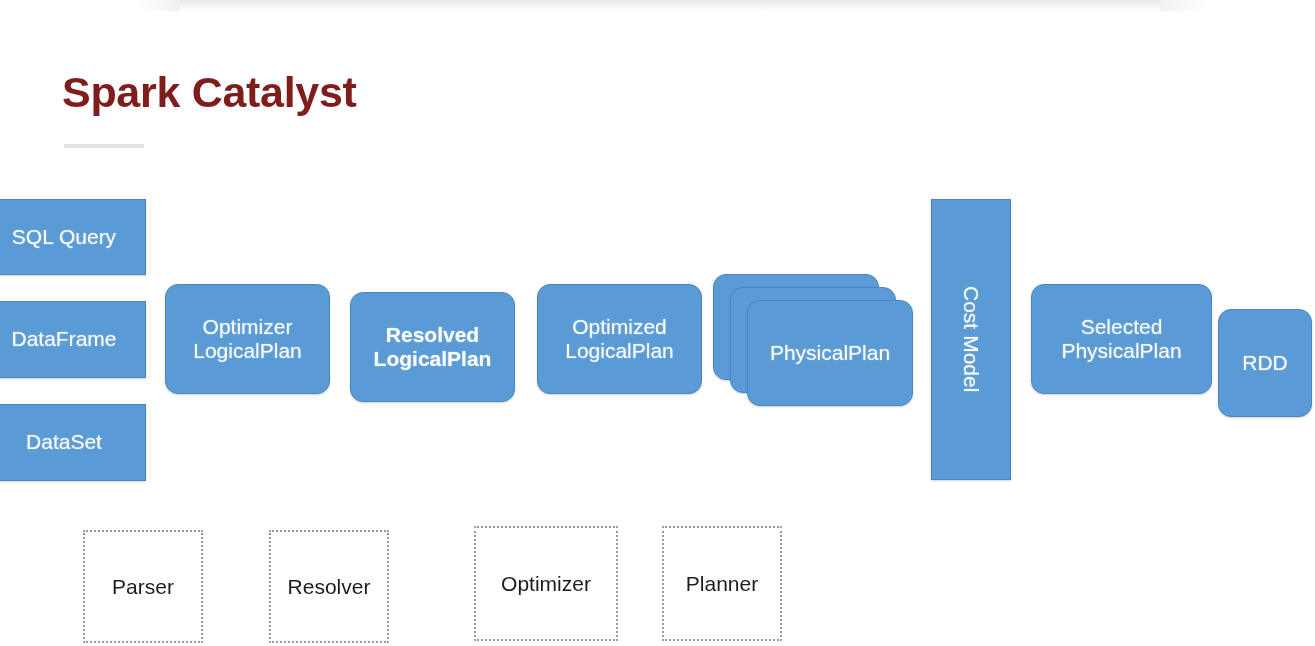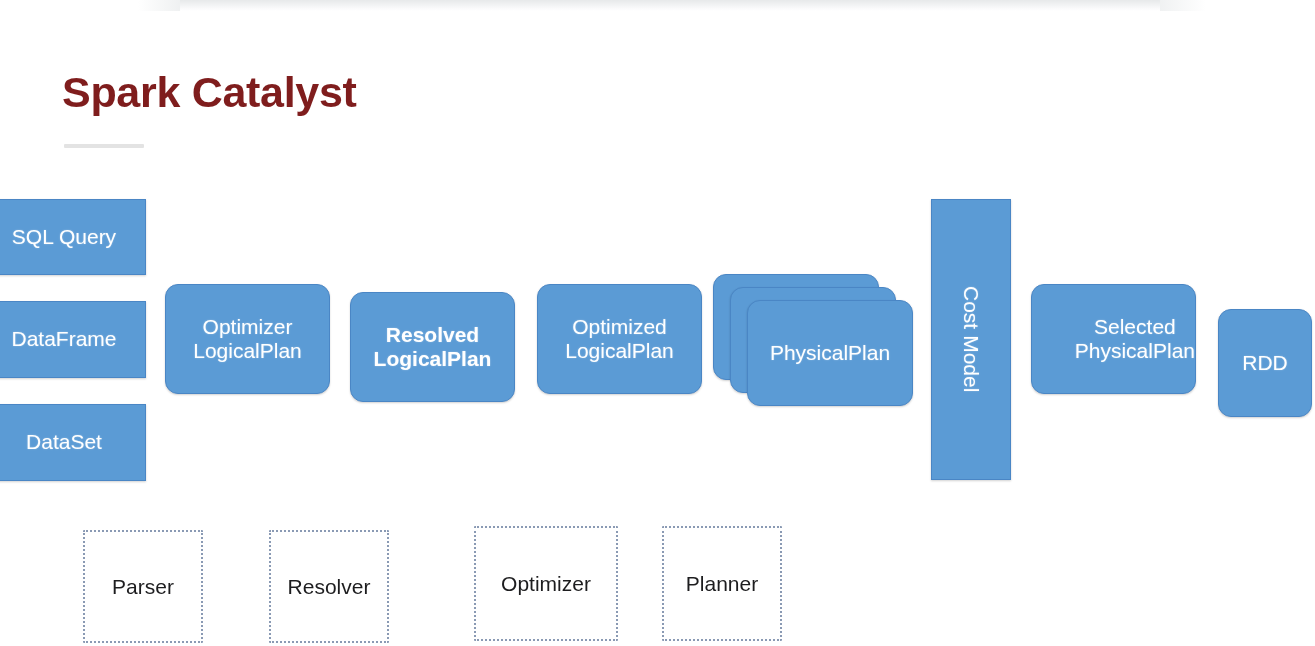--- a/index.html
+++ b/index.html
@@ -61,21 +61,21 @@
   
   .src{left:-18px;width:164px;}
   .src-1{top:199px;height:76px;}
   .src-2{top:301px;height:77px;}
   .src-3{top:404px;height:77px;}
 
   
   .plan-unresolved{left:165px;top:284px;width:165px;height:110px;}
   .plan-resolved{left:350px;top:292px;width:165px;height:110px;font-weight:bold;}
   .plan-optimized{left:537px;top:284px;width:165px;height:110px;align-items:center;}
-  .plan-selected{left:1031px;top:284px;width:165px;height:110px;justify-content:flex-end;}
+  .plan-selected{left:1031px;top:284px;width:181px;height:110px;}
   .plan-rdd{left:1218px;top:285px;width:94px;height:108px;margin-top:24px;}
 
   
   .stack{position:absolute;left:713px;top:274px;width:200px;height:132px;}
   .stack .card{
     position:absolute;width:166px;height:106px;
     background:#5b9bd5;border:1px solid #4a86c5;border-radius:13px;
     box-sizing:border-box;box-shadow:0 1px 2px rgba(0,0,0,.18);
   }
   .stack .card-back{left:0px;top:0px;}

